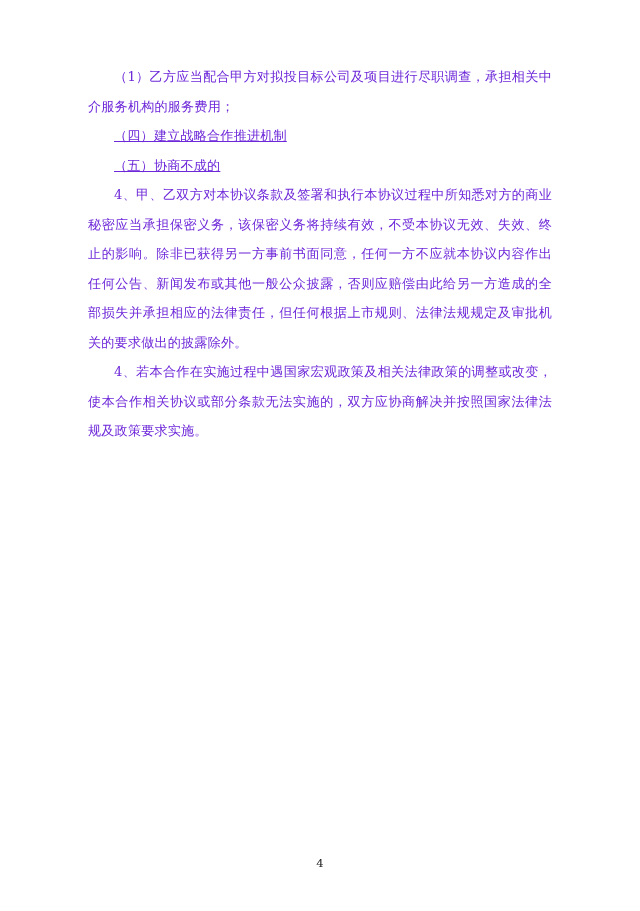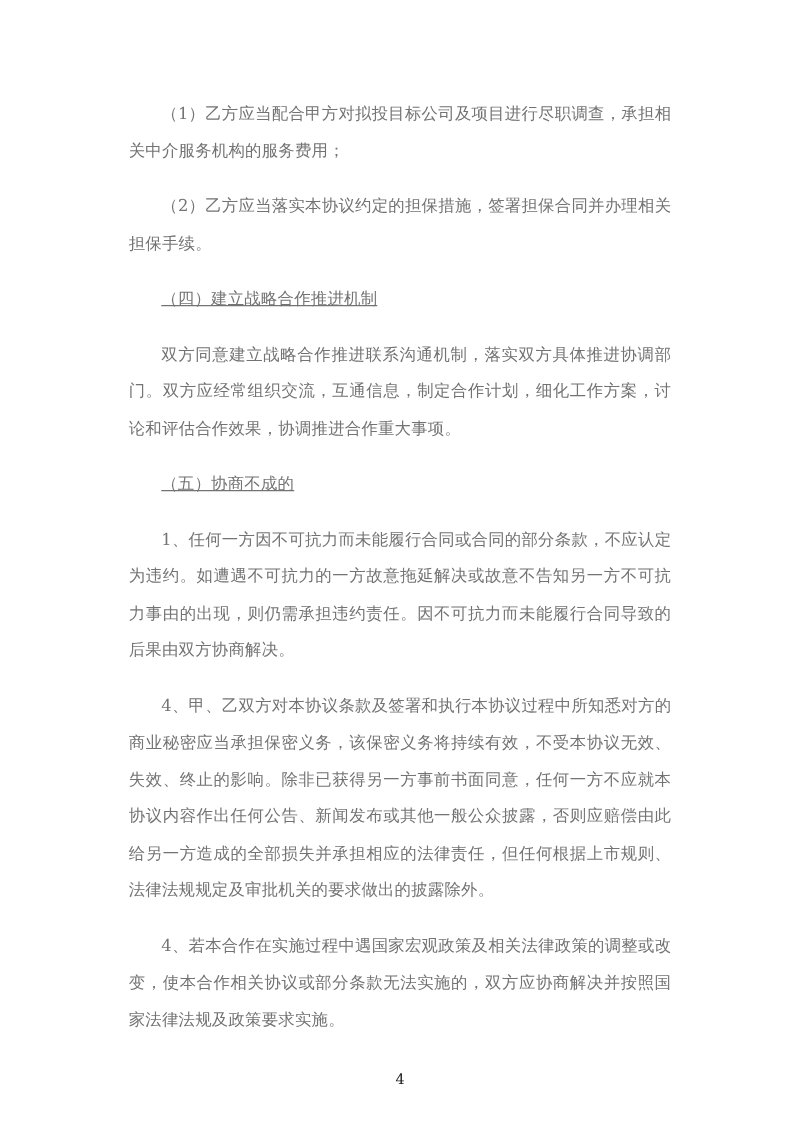--- a/index.html
+++ b/index.html
@@ -27,23 +27,23 @@
     position: absolute;
     left: 88px;
     top: 62px;
     width: 464px;
   }
   .para {
     font-size: 13.1px;
     line-height: 29.5px;
     text-align: justify;
     text-justify: inter-ideograph;
-    margin: 15px;
+    margin: 0;
     letter-spacing: 0.2px;
-    color: #737373;
+    color: #6d28d9;
   }
   .indent {
     text-indent: 26px;
   }
   .heading {
     text-indent: 26px;
     text-decoration: underline;
   }
   .page-number {
     position: absolute;
@@ -55,22 +55,19 @@
     font-family: "DejaVu Serif", "Liberation Serif", serif;
     color: #1a1a1a;
   }
 </style>
 </head>
 <body>
 
 <div class="page">
   <div class="content">
     <p class="para indent">（1）乙方应当配合甲方对拟投目标公司及项目进行尽职调查，承担相关中介服务机构的服务费用；</p>
-    <p class="para indent">（2）乙方应当落实本协议约定的担保措施，签署担保合同并办理相关担保手续。</p>
     <p class="para heading">（四）建立战略合作推进机制</p>
-    <p class="para indent">双方同意建立战略合作推进联系沟通机制，落实双方具体推进协调部门。双方应经常组织交流，互通信息，制定合作计划，细化工作方案，讨论和评估合作效果，协调推进合作重大事项。</p>
     <p class="para heading">（五）协商不成的</p>
-    <p class="para indent">1、任何一方因不可抗力而未能履行合同或合同的部分条款，不应认定为违约。如遭遇不可抗力的一方故意拖延解决或故意不告知另一方不可抗力事由的出现，则仍需承担违约责任。因不可抗力而未能履行合同导致的后果由双方协商解决。</p>
     <p class="para indent">4、甲、乙双方对本协议条款及签署和执行本协议过程中所知悉对方的商业秘密应当承担保密义务，该保密义务将持续有效，不受本协议无效、失效、终止的影响。除非已获得另一方事前书面同意，任何一方不应就本协议内容作出任何公告、新闻发布或其他一般公众披露，否则应赔偿由此给另一方造成的全部损失并承担相应的法律责任，但任何根据上市规则、法律法规规定及审批机关的要求做出的披露除外。</p>
     <p class="para indent">4、若本合作在实施过程中遇国家宏观政策及相关法律政策的调整或改变，使本合作相关协议或部分条款无法实施的，双方应协商解决并按照国家法律法规及政策要求实施。</p>
   </div>
   <div class="page-number">4</div>
 </div>
 
 </body></html>

